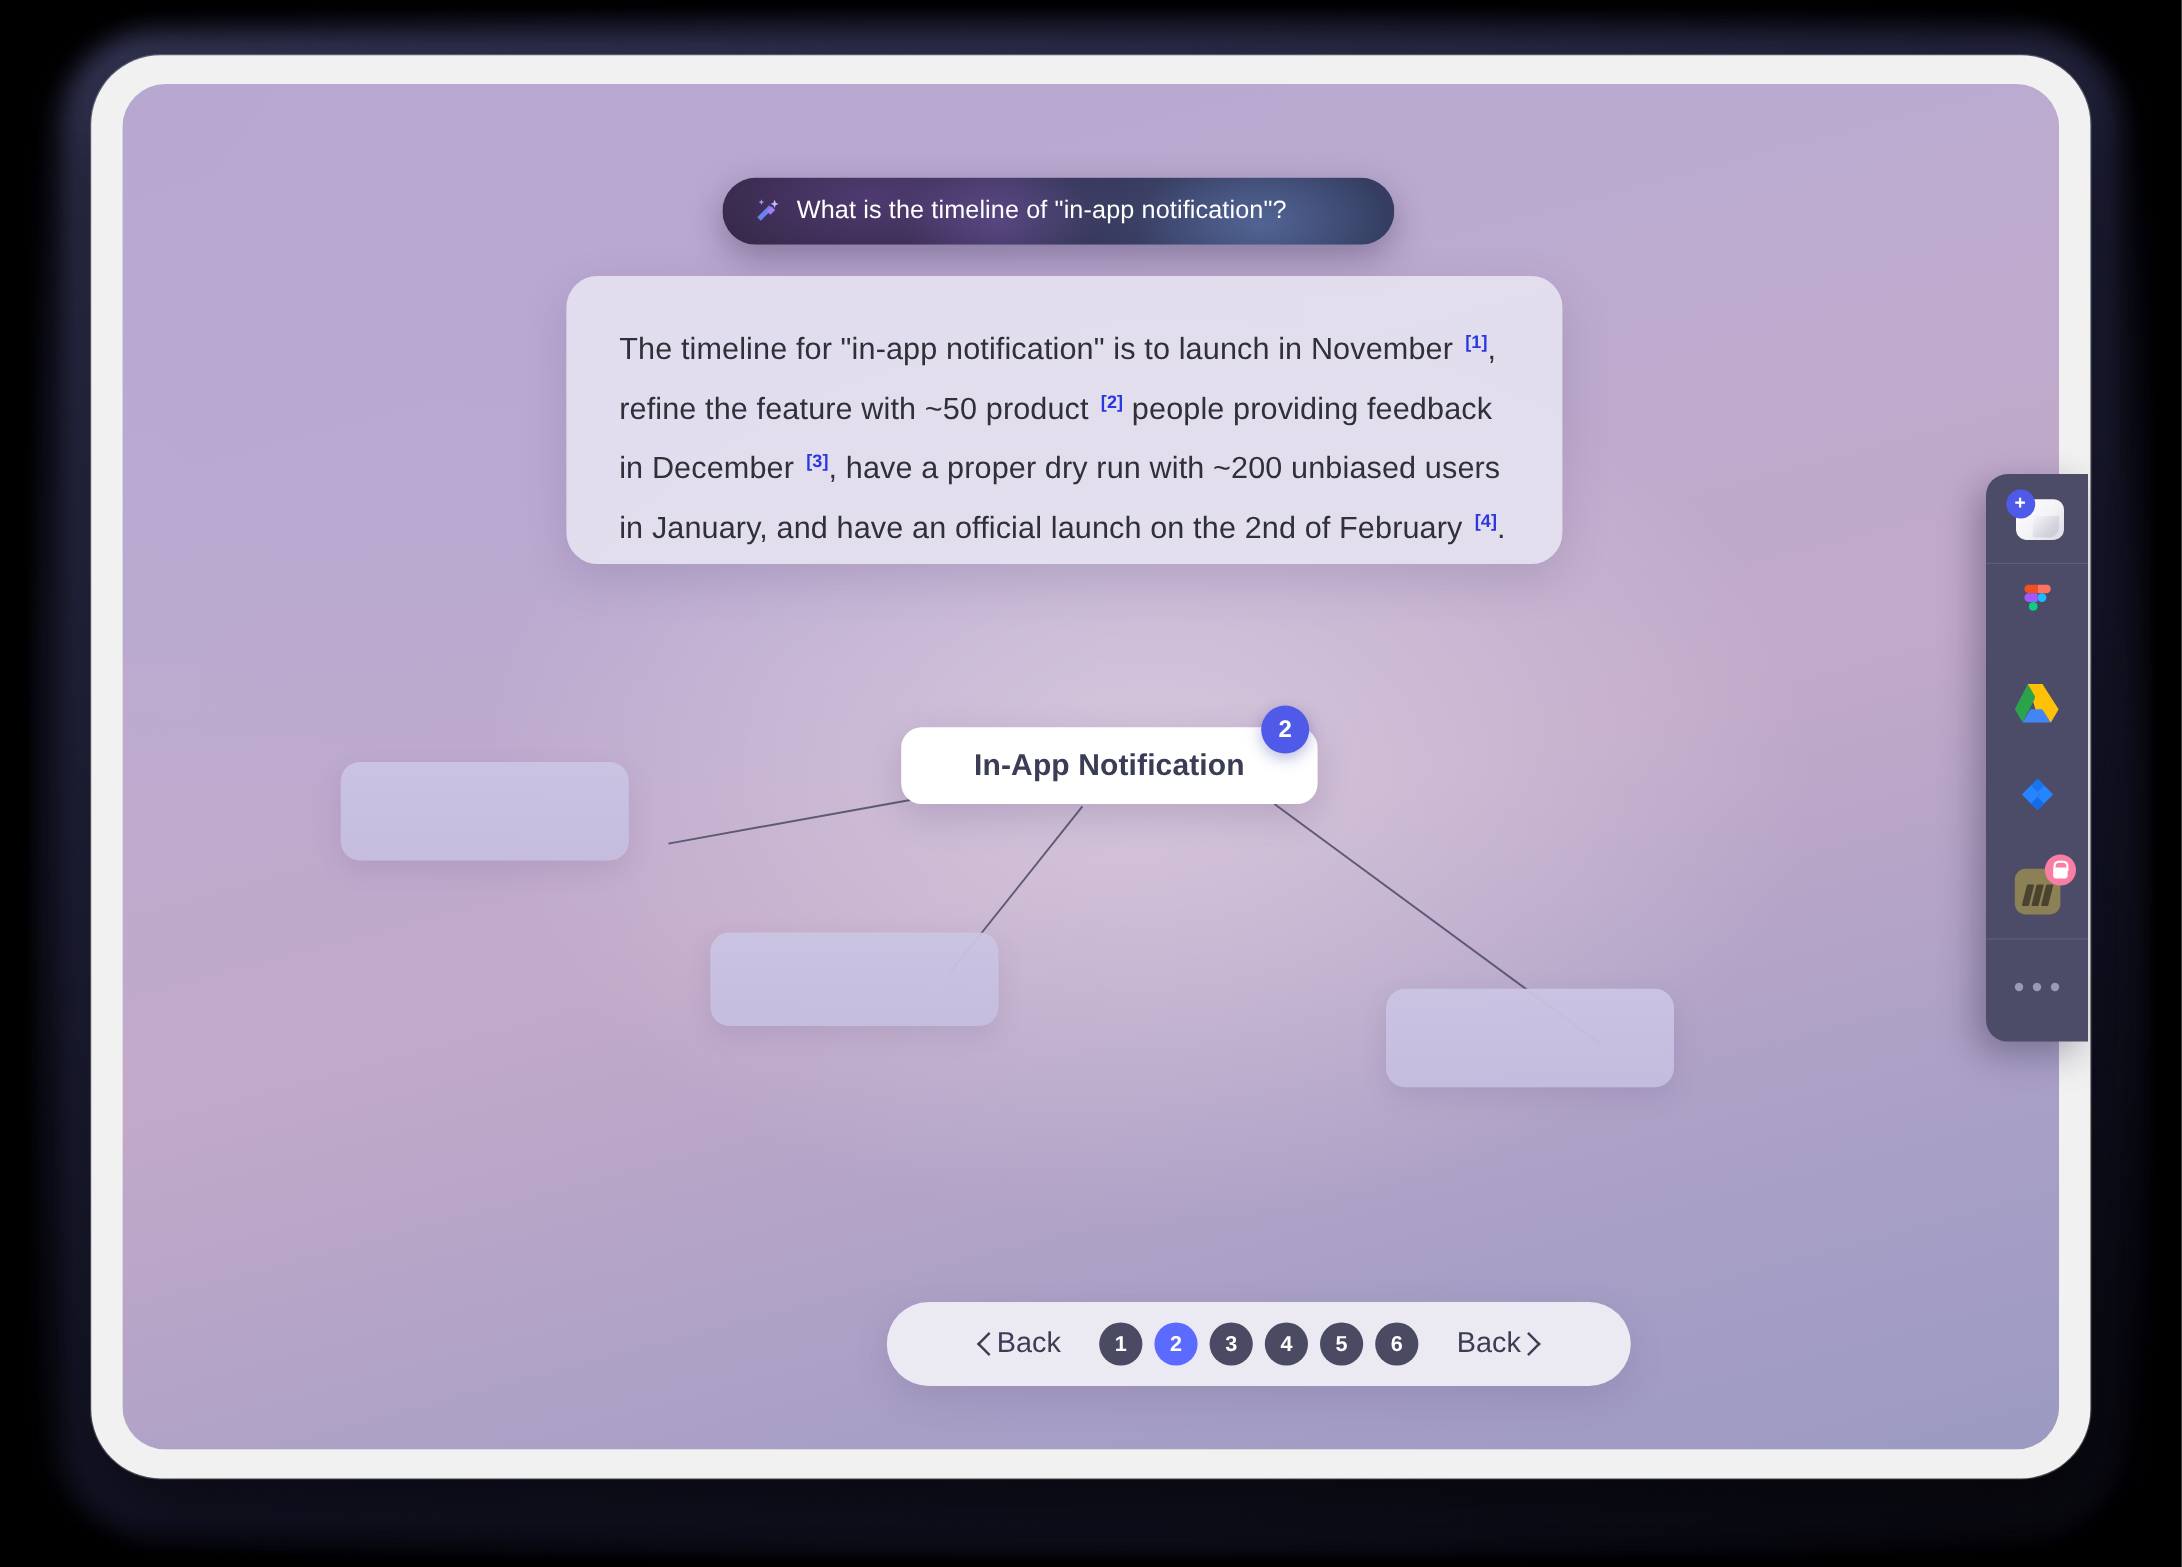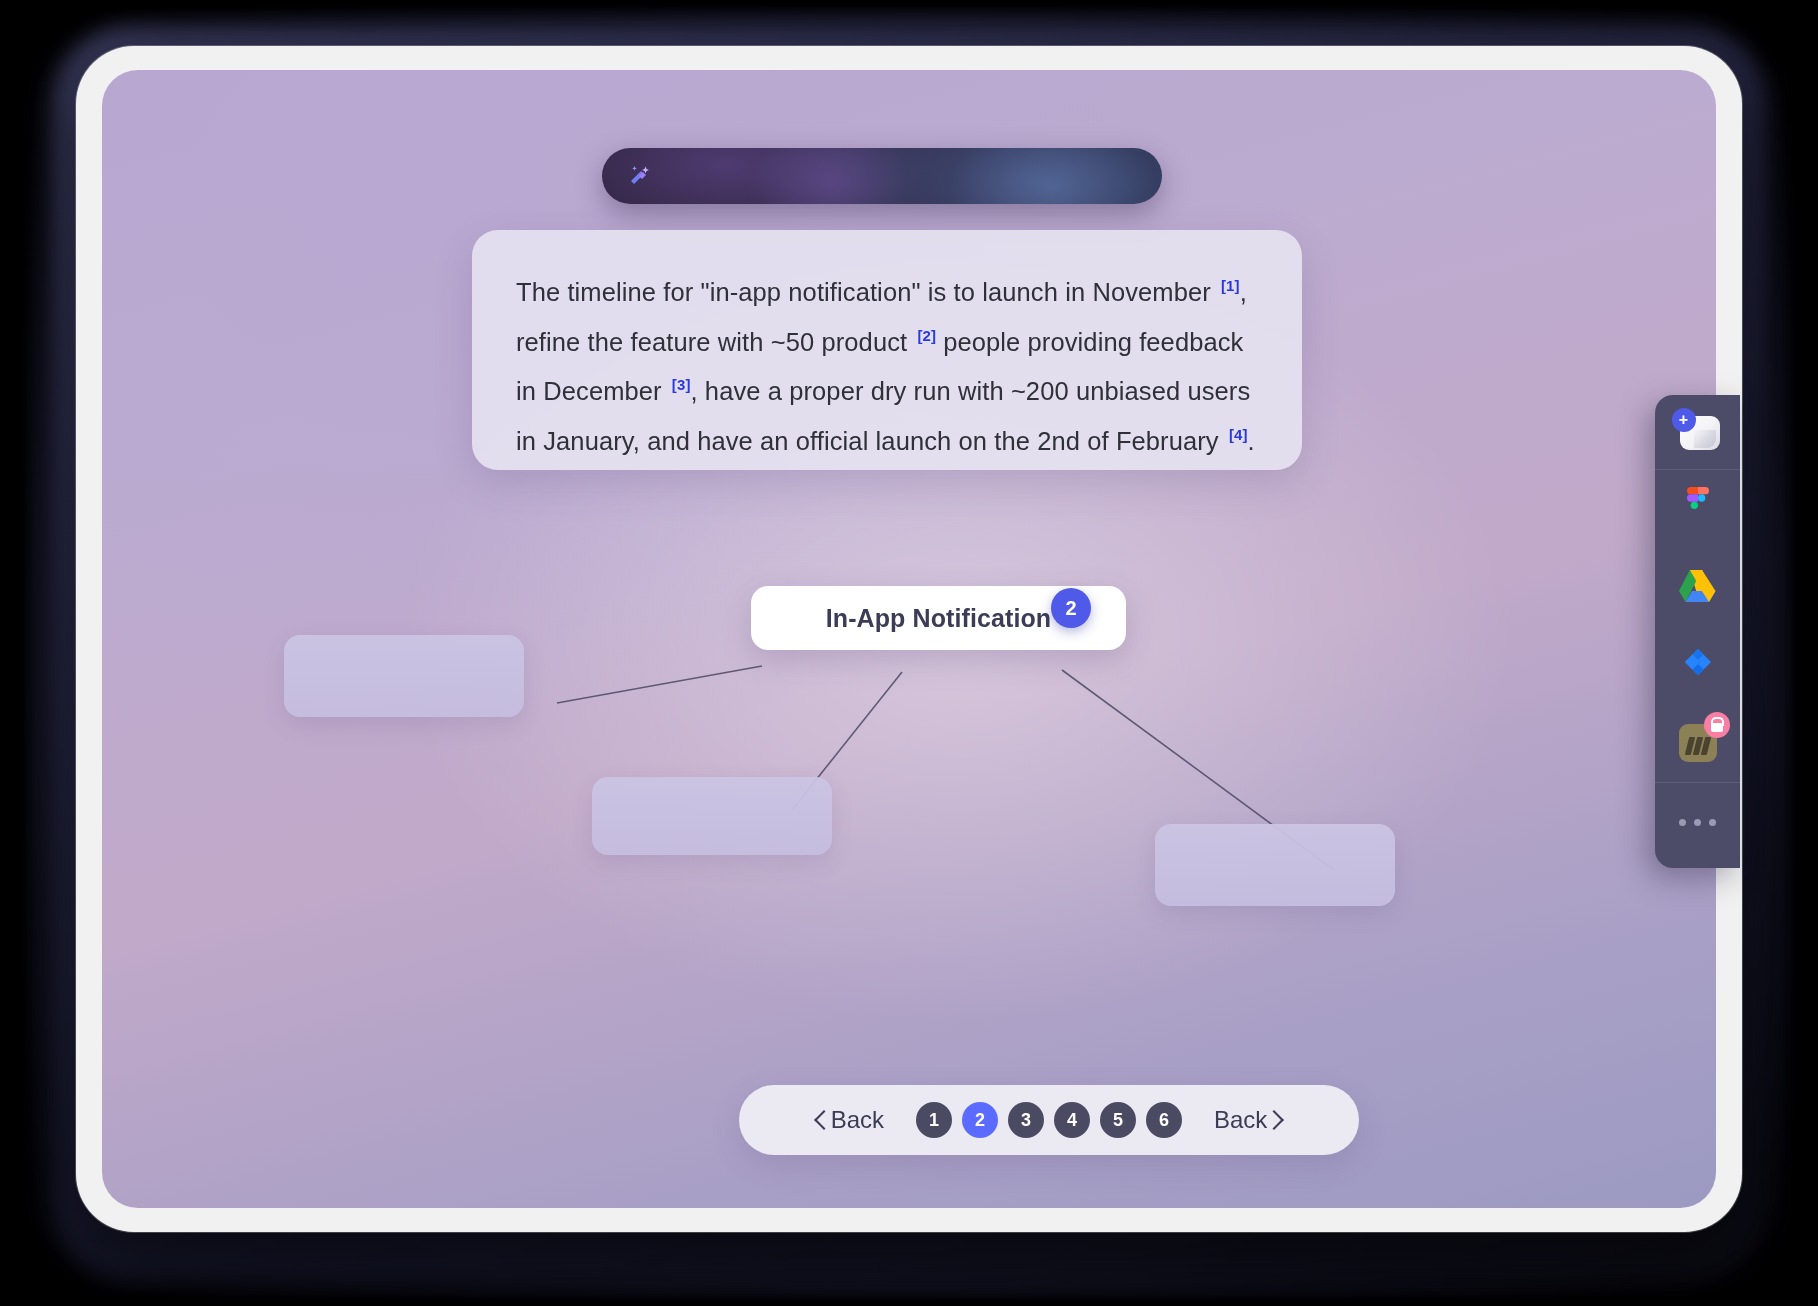--- a/index.html
+++ b/index.html
@@ -94,21 +94,21 @@
         margin-left:3px;cursor:pointer;}
 
   
   .map{position:absolute;inset:0;pointer-events:none;}
   .node-blank{
     position:absolute;border-radius:16px;
     background:linear-gradient(180deg,rgba(203,196,227,.95) 0%,rgba(197,189,223,.95) 100%);
     box-shadow:0 8px 22px rgba(80,62,114,.13);
   }
   .node-main{
-    position:absolute;left:649px;top:516px;width:375px;height:64px;
+    position:absolute;left:649px;top:536px;width:347px;height:64px;
     background:#fff;border-radius:17px;
     display:flex;align-items:center;justify-content:center;
     box-shadow:0 10px 30px rgba(80,62,114,.22);
   }
   .node-main-label{
     color:#3b3c55;font-size:25px;font-weight:700;letter-spacing:.1px;
   }
   .node-badge{
     position:absolute;left:949px;top:518px;width:40px;height:40px;border-radius:50%;
     background:#4f5ae8;color:#fff;display:flex;align-items:center;justify-content:center;
@@ -198,20 +198,21 @@
         <div class="pill-swirl"></div>
         <div class="pill-swirl2"></div>
         <span class="wand">
           <svg width="22" height="22" viewBox="0 0 22 22">
             <path d="M3 19 L13 9 L16 12 L6 22 Z" transform="translate(0,-3)" fill="#6f7ff0"></path>
             <path d="M11 11 L15 7 L18 10 L14 14 Z" fill="#a07ef5"></path>
             <path d="M17.5 1.5 l1 2.4 2.4 1 -2.4 1 -1 2.4 -1-2.4 -2.4-1 2.4-1 Z" fill="#c9b6ff"></path>
             <path d="M6.5 1 l.7 1.7 1.7 .7 -1.7 .7 -.7 1.7 -.7-1.7 -1.7-.7 1.7-.7 Z" fill="#8f9bf7"></path>
           </svg>
         </span>
+        <span class="question-text">What is the timeline of "in-app notification"?</span>
       </div>
 
       <div class="answer-card">
         <div class="answer-text">
           <span>The timeline for "in-app notification" is to launch in November </span><sup class="cite">[1]</sup><span>, refine the feature with ~50 product </span><sup class="cite">[2]</sup><span> people providing feedback in December </span><sup class="cite">[3]</sup><span>, have a proper dry run with ~200 unbiased users in January, and have an official launch on the 2nd of February </span><sup class="cite">[4]</sup><span>.</span>
         </div>
       </div>
 
       <svg class="map" width="1614" height="1138">
         <line x1="455" y1="633" x2="660" y2="596" stroke="#4b4a63" stroke-width="1.6" opacity=".85"></line>

